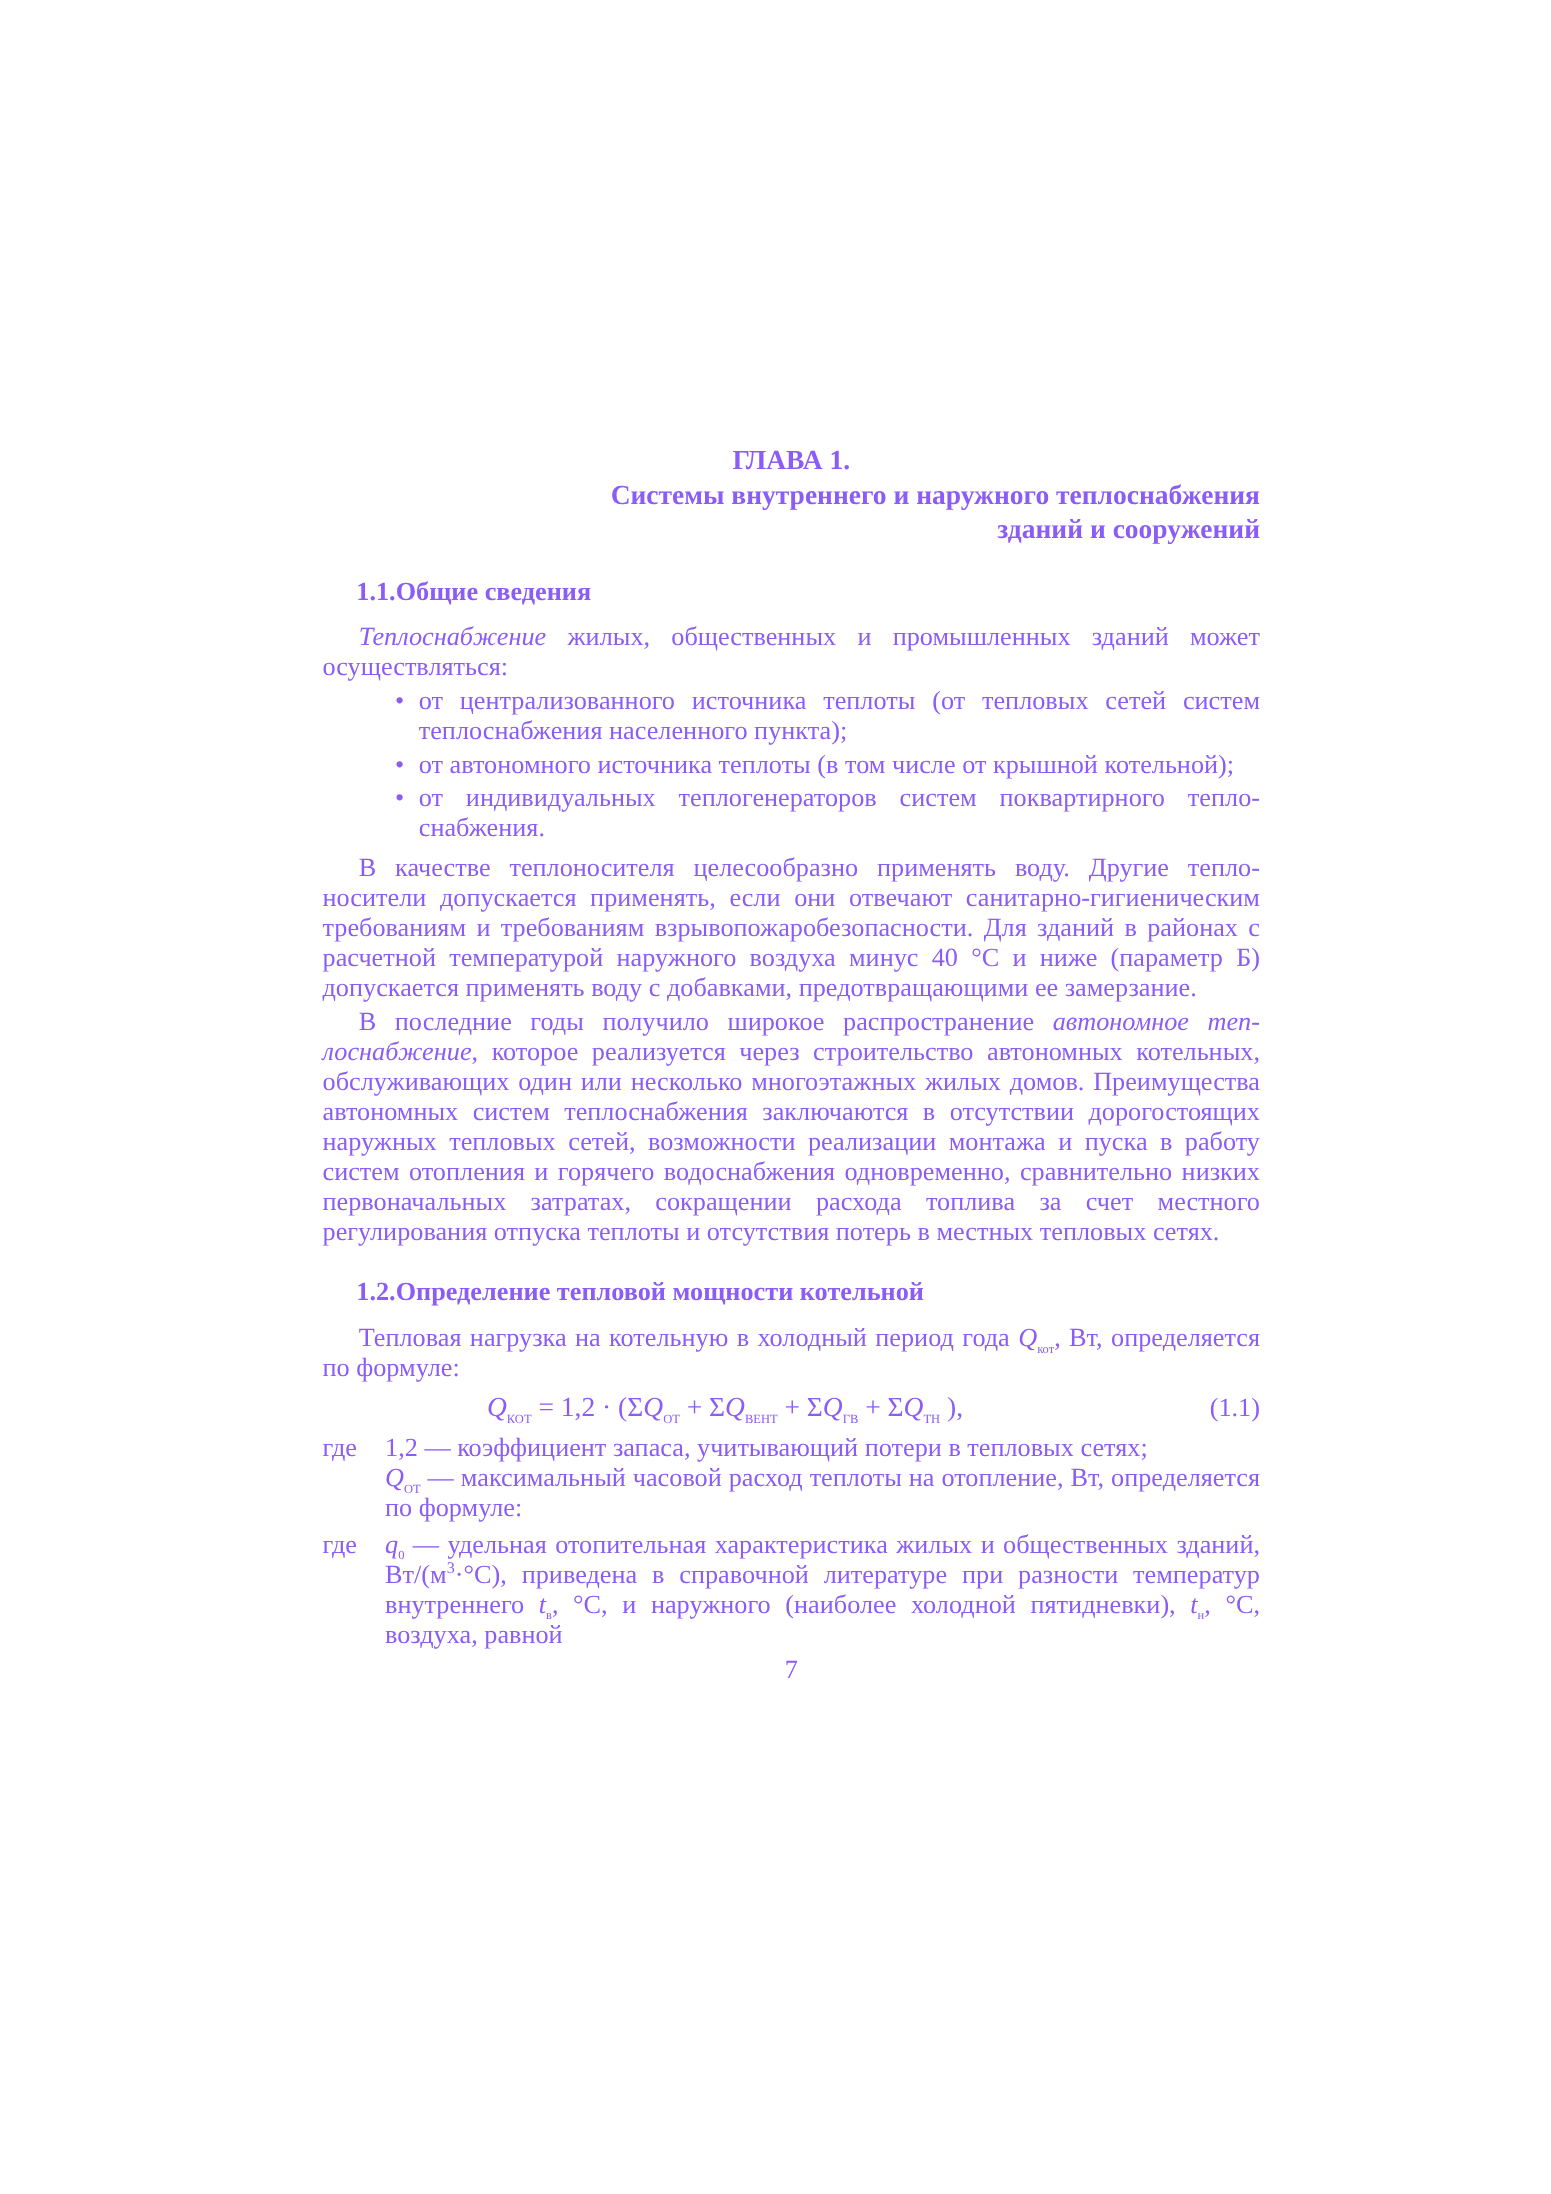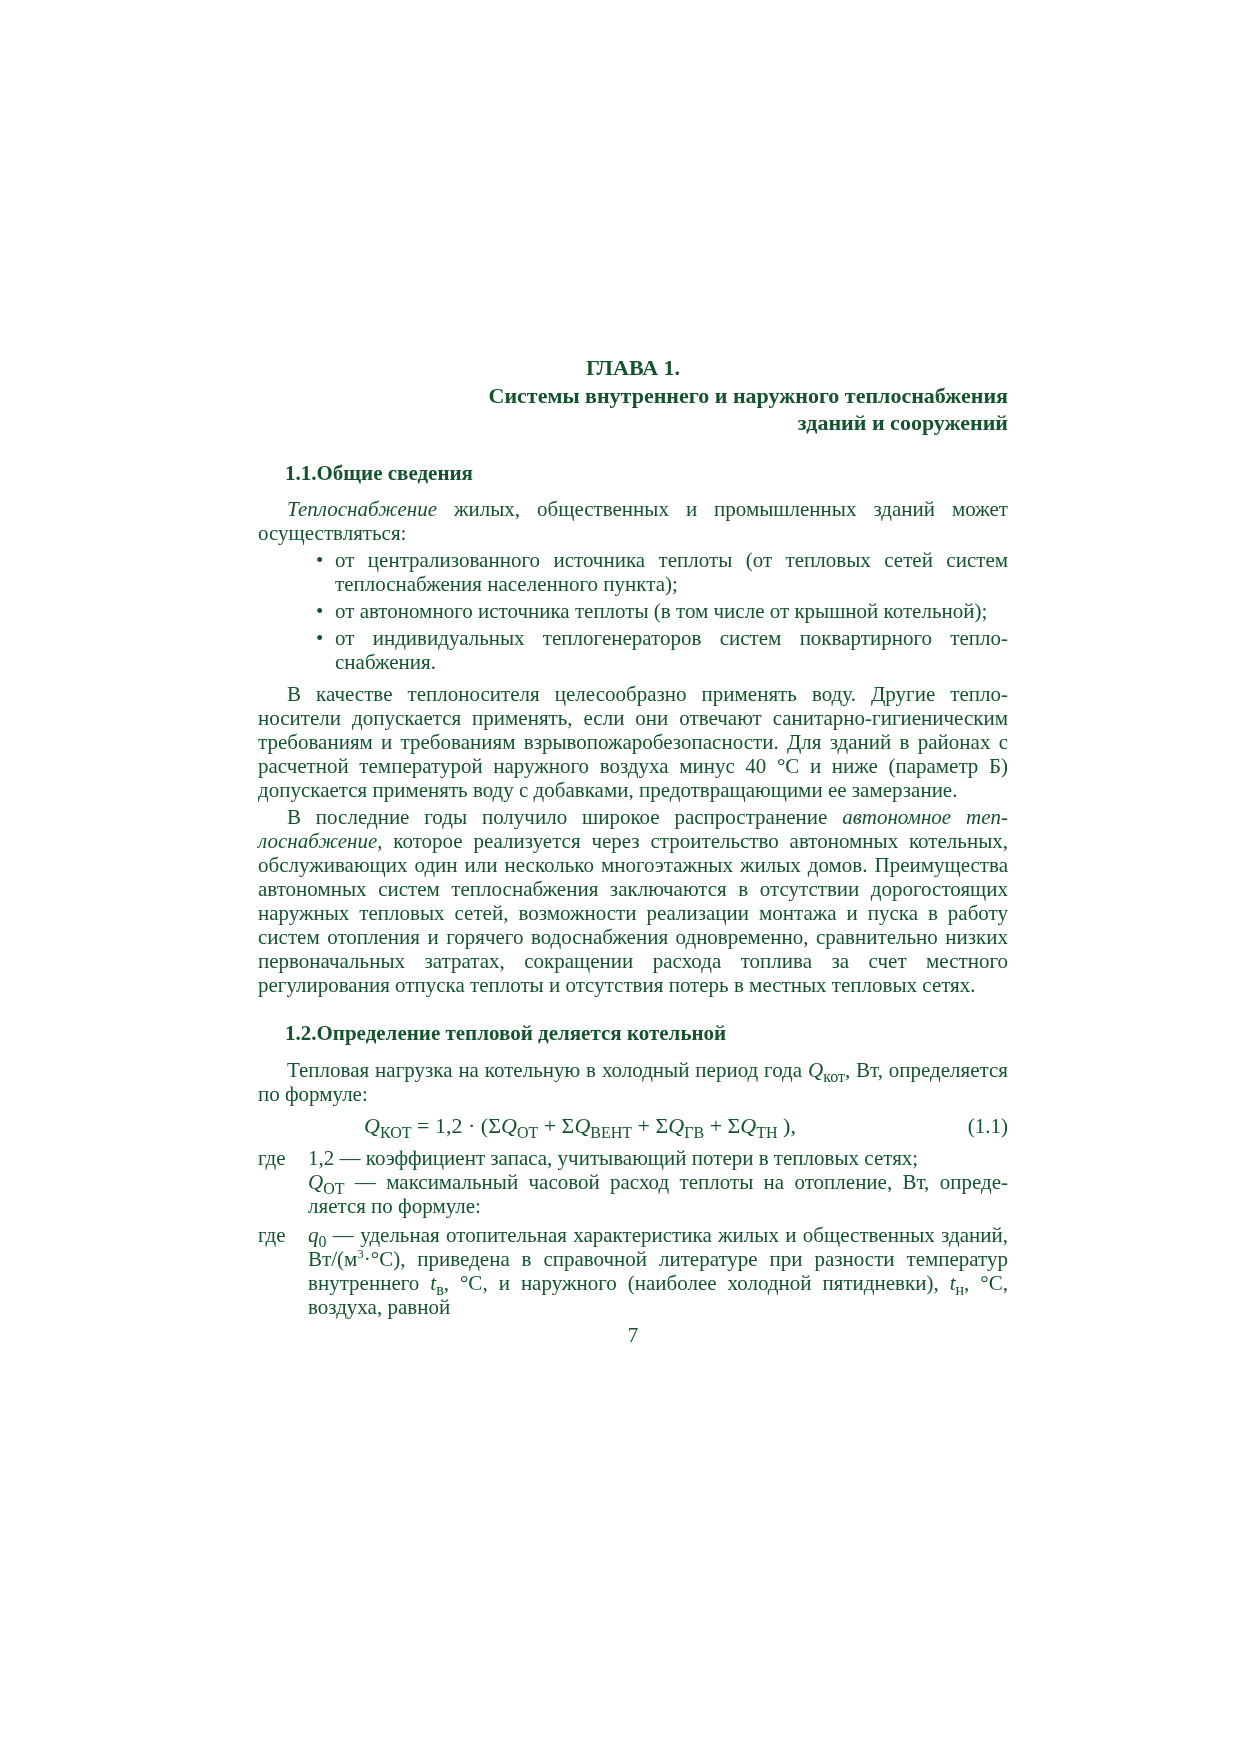--- a/index.html
+++ b/index.html
@@ -1,21 +1,21 @@
 <!DOCTYPE html>
 <html lang="ru"><head>
 <meta charset="utf-8">
 <style>
   html,body{margin:0;padding:0;background:#ffffff;}
   .page{
     position:relative;
     width:1241px;height:1755px;
     background:#ffffff;
     font-family:"Liberation Serif","DejaVu Serif",serif;
-    color:#14532d;
+    color:#8b5cf6;
     overflow:hidden;
   }
   .content{
     position:absolute;left:258px;top:354px;width:750px;
     font-size:21px;line-height:24px;
   }
   .chapter{text-align:center;font-weight:700;}
   .chapter-kicker{font-size:22px;line-height:28px;}
   .chapter-title{font-size:22px;line-height:27px;text-align:right;}
   .sec-heading{font-weight:700;font-size:21px;line-height:26px;padding-left:27px;}
@@ -28,21 +28,21 @@
   .bullets{margin-top:3px;}
   .bullet-item{position:relative;padding-left:77px;text-align:justify;margin-bottom:3px;}
   .bullet-item .marker{position:absolute;left:58px;top:0;}
   .p-water{margin-top:8px;}
   .p-auto{margin-top:3px;}
   .p-load{margin-top:12px;}
   .formula-row{display:flex;align-items:center;margin-top:2px;height:36px;gap:44px;}
   .formula{flex:1;text-align:center;font-size:22px;white-space:nowrap;}
   .eqno{width:62px;text-align:right;font-size:21px;flex:none;}
   i{font-style:italic;}
-  sub{font-size:16px;line-height:0;vertical-align:-5px;}
+  sub{font-size:10px;line-height:0;vertical-align:-5px;}
   sup{font-size:13px;line-height:0;vertical-align:8px;}
   .gde{display:flex;margin-top:2px;}
   .gde-label{flex:none;width:50px;}
   .gde-content{flex:1;min-width:0;}
   .gde-item{text-align:justify;}
   .gde2{margin-top:5px;}
   .pagenum{margin-top:4px;text-align:center;}
 </style>
 </head>
 <body>
@@ -75,21 +75,21 @@
         <span class="marker">•</span>
         <span>от индивидуальных теплогенераторов систем поквартирного тепло­снабжения.</span>
       </div>
     </div>
 
     <p class="para indent p-water">В качестве теплоносителя целесообразно применять воду. Другие тепло­носители допускается применять, если они отвечают санитарно-гигиеническим требованиям и требованиям взрывопожаробезопасности. Для зданий в районах с расчетной температурой наружного воздуха минус 40 °С и ниже (параметр Б) допускается применять воду с добавками, предотвращающими ее замерзание.</p>
 
     <p class="para indent p-auto">В последние годы получило широкое распространение <i>автономное теп­лоснабжение</i>, которое реализуется через строительство автономных котельных, обслуживающих один или несколько многоэтажных жилых домов. Преимуще­ства автономных систем теплоснабжения заключаются в отсутствии дорогосто­ящих наружных тепловых сетей, возможности реализации монтажа и пуска в работу систем отопления и горячего водоснабжения одновременно, сравни­тельно низких первоначальных затратах, сокращении расхода топлива за счет местного регулирования отпуска теплоты и отсутствия потерь в местных теп­ловых сетях.</p>
 
     <div class="sec-heading h12">
-      <span class="sec-num">1.2.</span><span>Определение тепловой деляется котельной</span>
+      <span class="sec-num">1.2.</span><span>Определение тепловой мощности котельной</span>
     </div>
 
     <p class="para indent p-load">Тепловая нагрузка на котельную в холодный период года <i>Q</i><sub>кот</sub>, Вт, опре­деляется по формуле:</p>
 
     <div class="formula-row">
       <div class="formula"><i>Q</i><sub>КОТ</sub> = 1,2 · (Σ<i>Q</i><sub>ОТ</sub> + Σ<i>Q</i><sub>ВЕНТ</sub> + Σ<i>Q</i><sub>ГВ</sub> + Σ<i>Q</i><sub>ТН</sub> ),</div>
       <div class="eqno">(1.1)</div>
     </div>
 
     <div class="gde">

